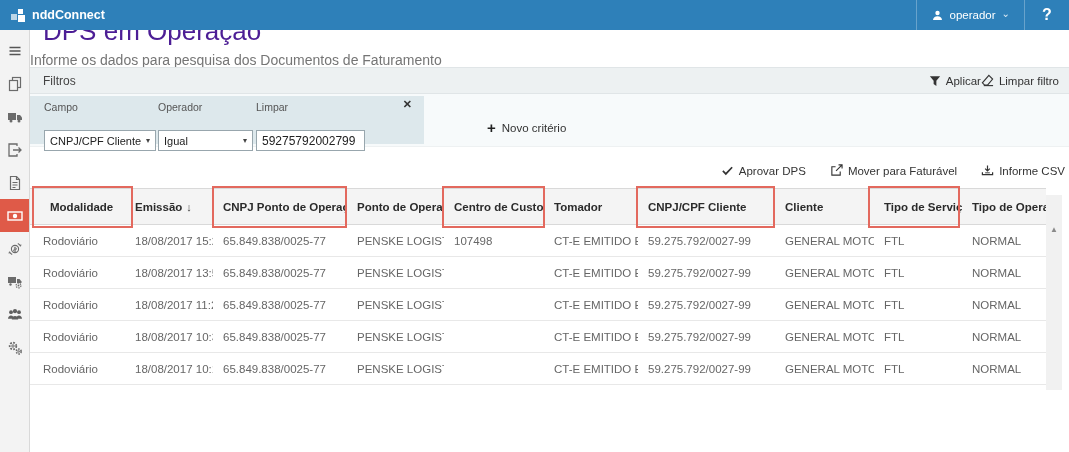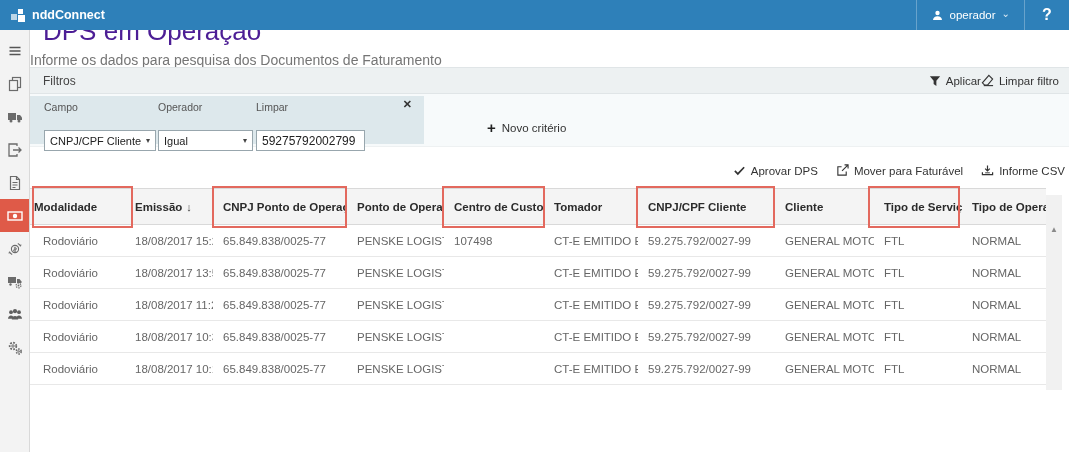--- a/index.html
+++ b/index.html
@@ -50,30 +50,30 @@
     background:#fff; border:1px solid #98a6ad; height:21px; display:flex; align-items:center;
     font-size:11px; color:#222; padding:0 5px; cursor:pointer;
   }
   .f1 .fake-select { width:112px; } .f2 .fake-select { width:95px; }
   .caret { margin-left:auto; font-size:8px; color:#444; }
   .txt { width:109px; height:21px; border:1px solid #98a6ad; font-family:"Liberation Sans",sans-serif; font-size:12px; color:#222; padding:6px 5px; background:#fff; }
   .crit-close { position:absolute; top:3px; right:12px; font-size:11px; font-weight:bold; color:#333; cursor:pointer; line-height:11px; }
   .new-criterion { position:absolute; left:457px; top:28px; display:flex; align-items:center; gap:6px; font-size:11.5px; color:#333; cursor:pointer; }
   .new-criterion .plus { font-size:15px; font-weight:bold; color:#222; line-height:12px; }
   
-  .toolbar { position:absolute; right:4px; top:134px; display:flex; gap:18px; }
+  .toolbar { position:absolute; right:4px; top:134px; display:flex; gap:24px; }
   .tb-btn { display:flex; align-items:center; gap:5px; font-size:11.5px; color:#333; cursor:pointer; }
   
   .grid { position:absolute; left:0; top:158px; width:1016px; --cols:95px 88px 134px 97px 100px 94px 137px 99px 88px 84px; }
   .grid-header {
     display:grid; grid-template-columns:var(--cols); height:37px;
     background:var(--header-row-bg,#f4f4f4); border-top:1px solid #d9d9d9; border-bottom:1px solid #d9d9d9;
   }
   .gh { display:flex; align-items:center; padding-left:10px; font-weight:bold; font-size:11.5px; color:#2b2b2b; white-space:nowrap; overflow:hidden; cursor:pointer; }
-  .gh:first-child { padding-left:4px; }
+  .gh:first-child { padding-left:20px; }
   .sort { margin-left:4px; font-size:11px; color:#444; font-weight:normal; }
   .grid-row { display:grid; grid-template-columns:var(--cols); height:32px; border-bottom:1px solid #e8e8e8; background:#fff; cursor:pointer; }
   .cell { display:flex; align-items:center; padding-left:10px; font-size:11.5px; color:#666; white-space:nowrap; overflow:hidden; }
   .cell:first-child { padding-left:13px;text-align:center; }
   
   .vscroll { position:absolute; left:1016px; top:165px; width:16px; height:195px; background:var(--scrollbar-track,#f1f1f1); }
   .vscroll .up { display:block; text-align:center; margin-top:30px; font-size:8px; color:#8a8a8a; cursor:pointer; }
   
   .hl { position:absolute; top:156px; height:42px; border:2px solid var(--highlight-border,#e3695e); pointer-events:none; z-index:5; }
   .hl1 { left:2px;   width:101px; }

